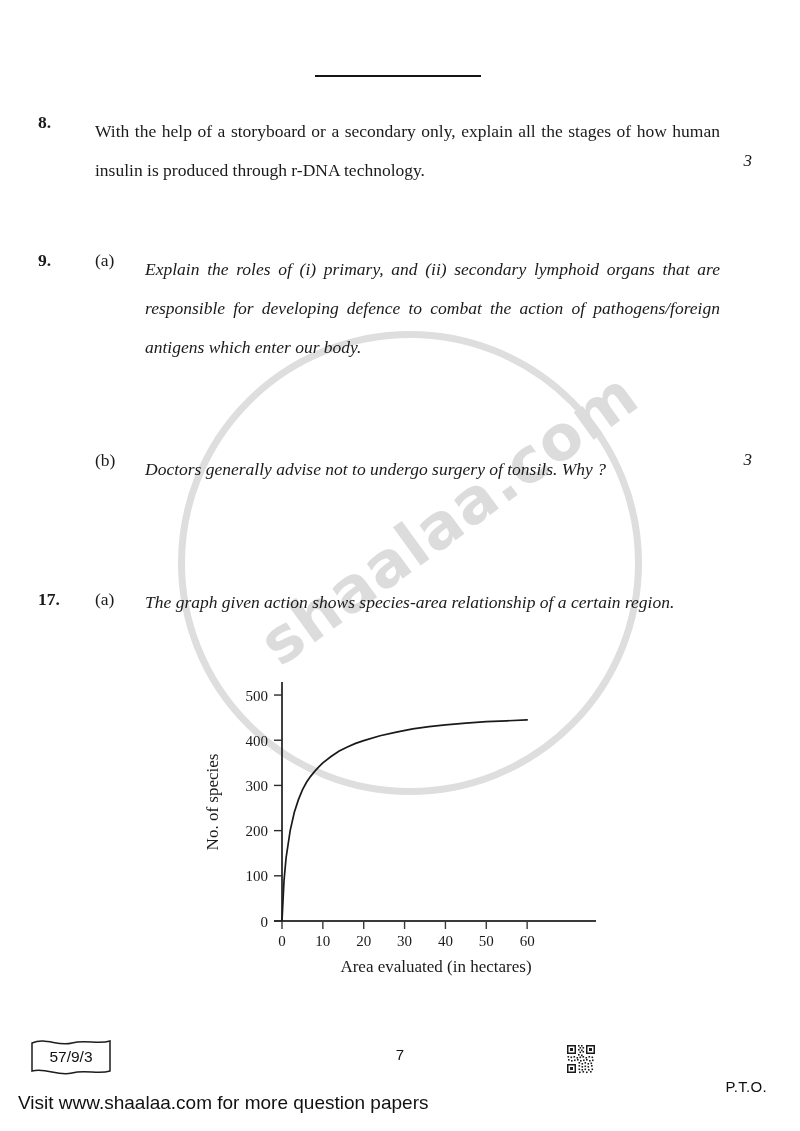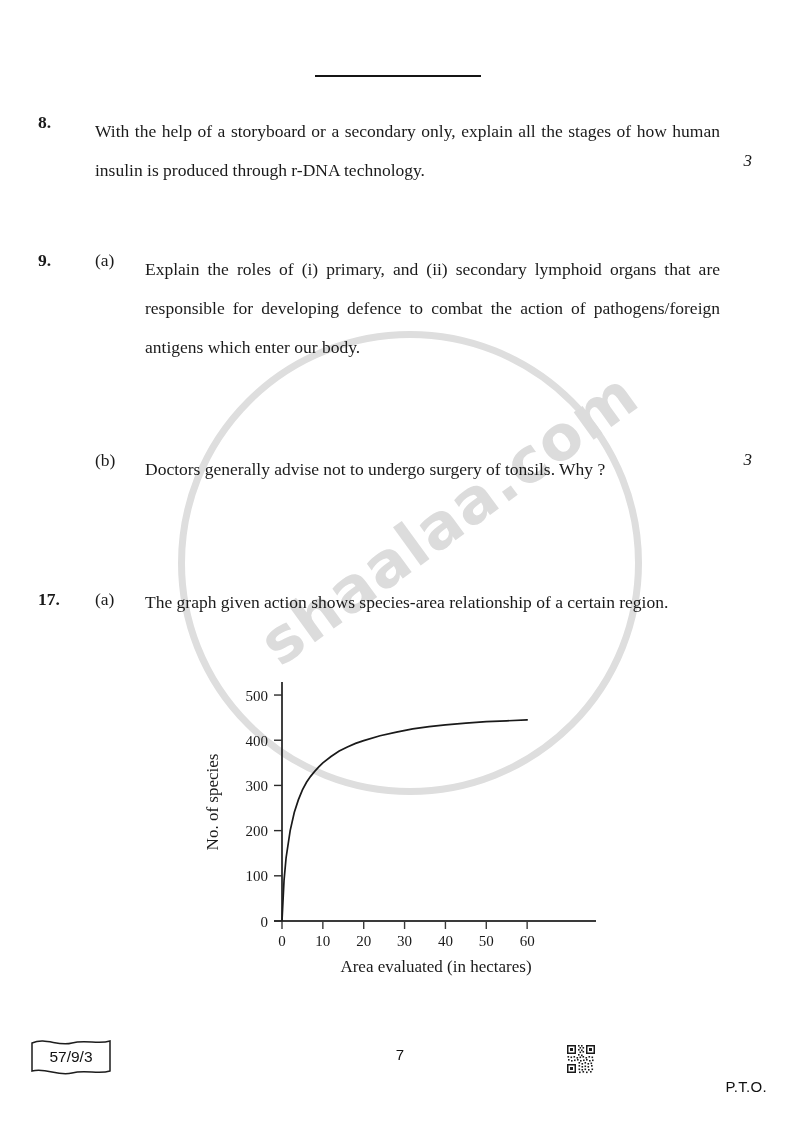--- a/index.html
+++ b/index.html
@@ -67,21 +67,21 @@
     left:95px;
     font-size:17.5px;
   }
   .qtext{
     position:absolute;
     font-size:17.5px;
     line-height:39px;
     text-align:justify;
   }
   .qtext.wide{left:95px;width:625px;}
-  .qtext.indent{left:145px;width:575px;}
+  .qtext.indent{left:145px;width:575px;font-style:italic;}
   .qtext.tight{line-height:26px;}
 
   .marks{
     position:absolute;
     right:48px;
     font-size:17px;
     font-style:italic;
     font-family:"Liberation Serif", serif;
   }
 
@@ -288,14 +288,15 @@
         <rect x="13" y="27.5" width="1.6" height="1.6"></rect>
           <rect x="16.5" y="27" width="1.6" height="1.6"></rect>
         <rect x="20" y="27.5" width="1.6" height="1.6"></rect>
           <rect x="24" y="27" width="1.6" height="1.6"></rect>
       </g>
     </svg>
   </div>
 
   <div class="pto">P.T.O.</div>
 
+  <div class="visit">Visit www.shaalaa.com for more question papers</div>
 
 </div>
 
 </body></html>

